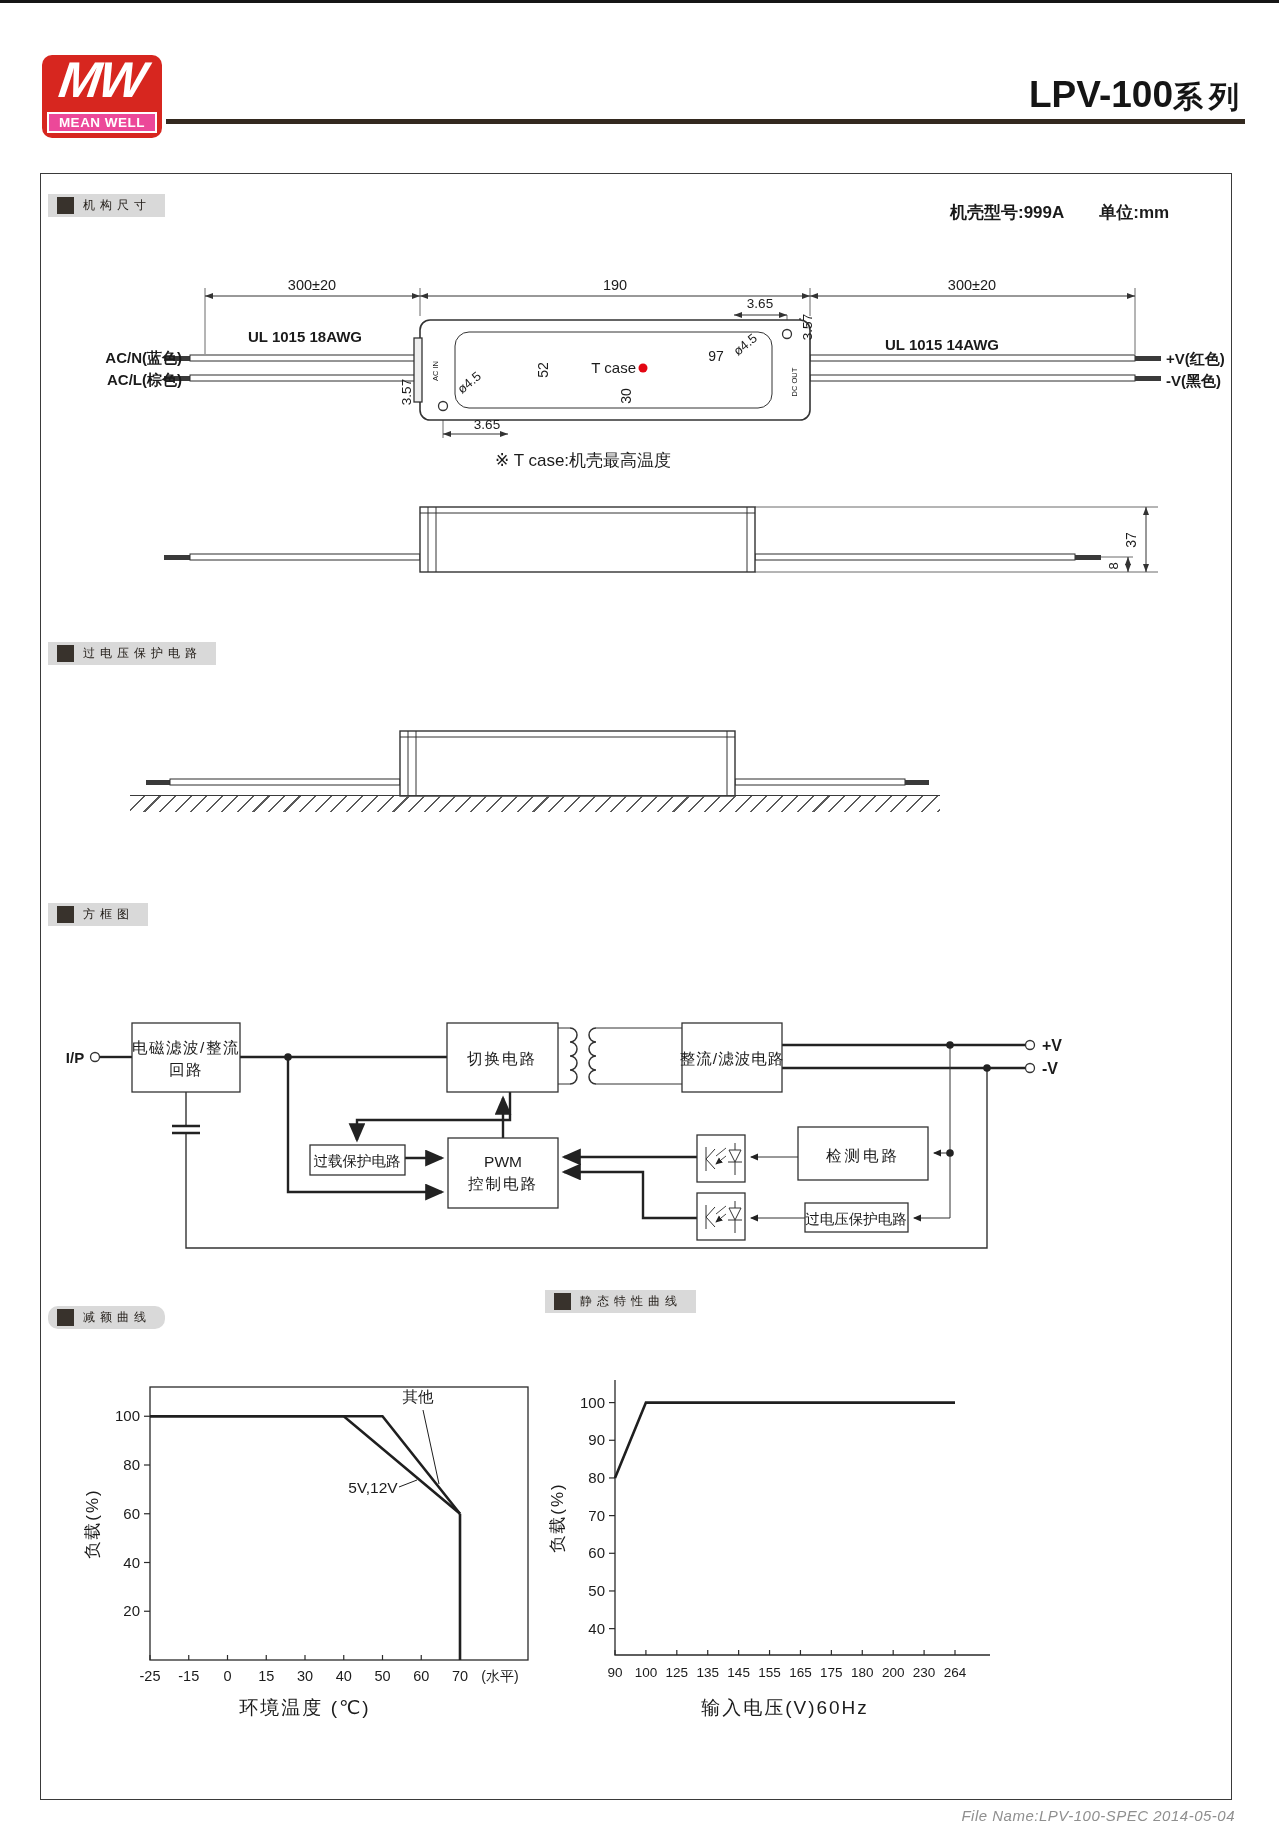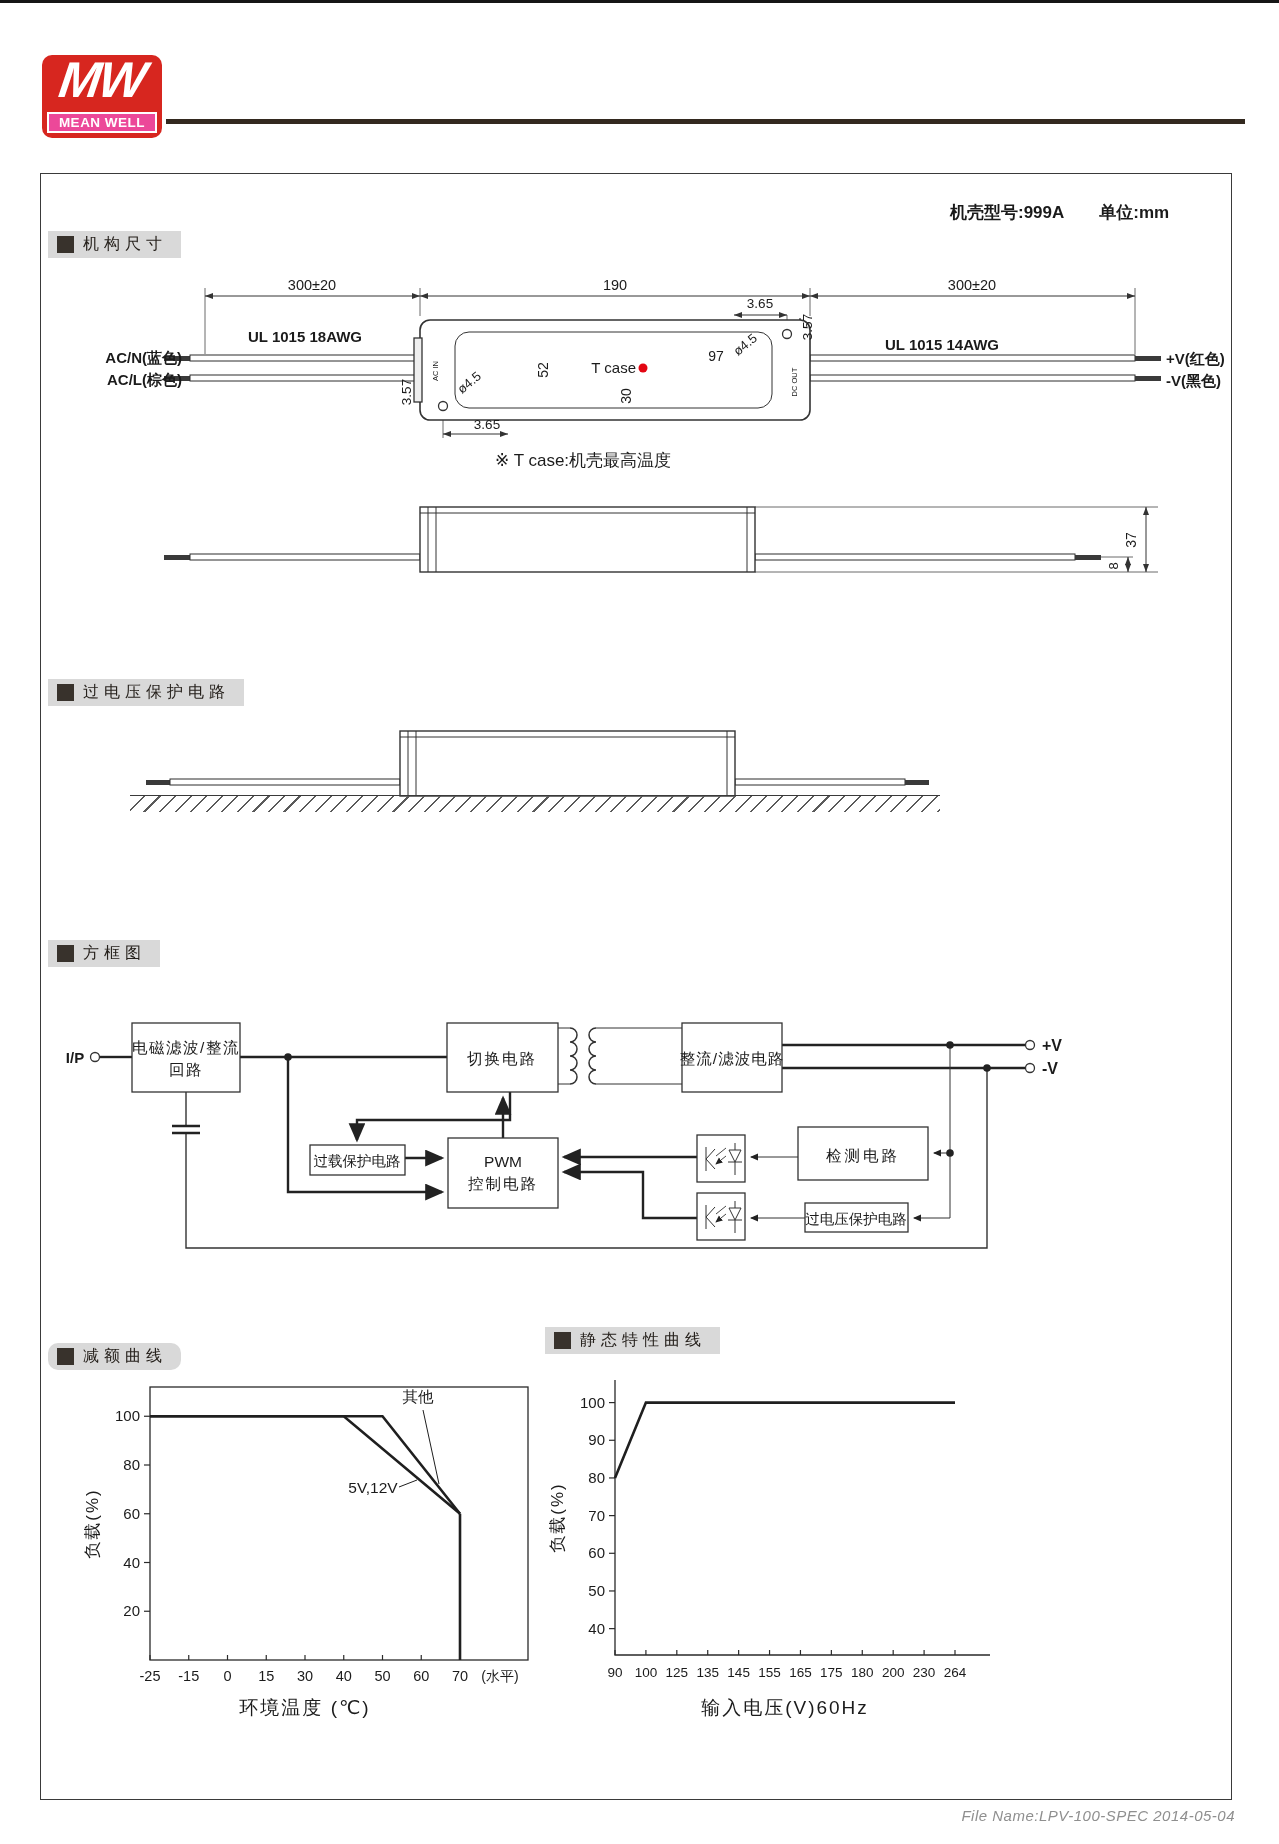--- a/index.html
+++ b/index.html
@@ -14,22 +14,22 @@
         font-style:italic;color:#fff;letter-spacing:-2px;transform:skewX(-8deg);}
   #logo .brand{position:absolute;left:5px;right:5px;bottom:5px;height:21px;border:2px solid #fff;
         background:#ec4899;color:#fff;font-size:13.5px;font-weight:bold;text-align:center;line-height:17px;letter-spacing:.5px;}
   #title{left:190px;top:76px;font-size:31px;font-weight:bold;letter-spacing:9px;white-space:nowrap;color:#151515;}
   #series{top:74px;right:34px;white-space:nowrap;color:#151515;}
   #series .s1{font-size:37px;font-weight:bold;}
   #series .s2{font-size:30px;font-weight:bold;letter-spacing:6px;}
   #hrule{left:166px;top:119px;width:1079px;height:4.5px;background:#33291f;}
   #mainbox{left:40px;top:173px;width:1192px;height:1627px;border:1.6px solid #3a3a3a;}
   
-  .sec-label{background:#d9d9d9;padding:3px 14px 3px 9px;font-size:16px;letter-spacing:5px;
-        display:flex;align-items:center;gap:9px;color:#26211c;white-space:nowrap;margin-top:37px;}
+  .sec-label{background:#d9d9d9;padding:3px 14px 3px 9px;font-size:12px;letter-spacing:5px;
+        display:flex;align-items:center;gap:9px;color:#26211c;white-space:nowrap;}
   .sec-label .sq{width:17px;height:17px;background:#38322c;flex:none;}
   #caseinfo{left:950px;top:201px;font-size:17px;font-weight:bold;display:flex;gap:35px;white-space:nowrap;}
   
   #hatch{left:130px;top:795px;width:810px;height:17px;border-top:1.8px solid #3a3a3a;
         background:repeating-linear-gradient(135deg,transparent 0 9.5px,#5a5a5a 9.5px 11px);}
   #footer{top:1807px;right:44px;font-size:15px;font-style:italic;color:#8f8f8f;letter-spacing:.5px;}
   svg text{font-family:"Liberation Sans","DejaVu Sans",sans-serif;fill:#1b1b1b;}
   svg .b{font-weight:bold;}
   svg .bx{fill:#fff;stroke:#333;stroke-width:1.3;}
   svg .ln{stroke:#333;stroke-width:1;fill:none;}
@@ -40,20 +40,23 @@
 </style>
 </head>
 <body>
 
 <div id="page">
   <div class="abs" id="topbar"></div>
 
   <div class="abs" id="logo">
     <div class="mw">MW</div>
     <div class="brand">MEAN WELL</div>
+  </div>
+  <div class="abs" id="series">
+    <span class="s1">LPV-100</span><span class="s2">系列</span>
   </div>
   <div class="abs" id="hrule"></div>
 
   <div class="abs" id="mainbox"></div>
 
   <div class="abs sec-label" style="left:48px;top:194px;">
     <span class="sq"></span>
     <span>机构尺寸</span>
   </div>
   <div class="abs" id="caseinfo">

